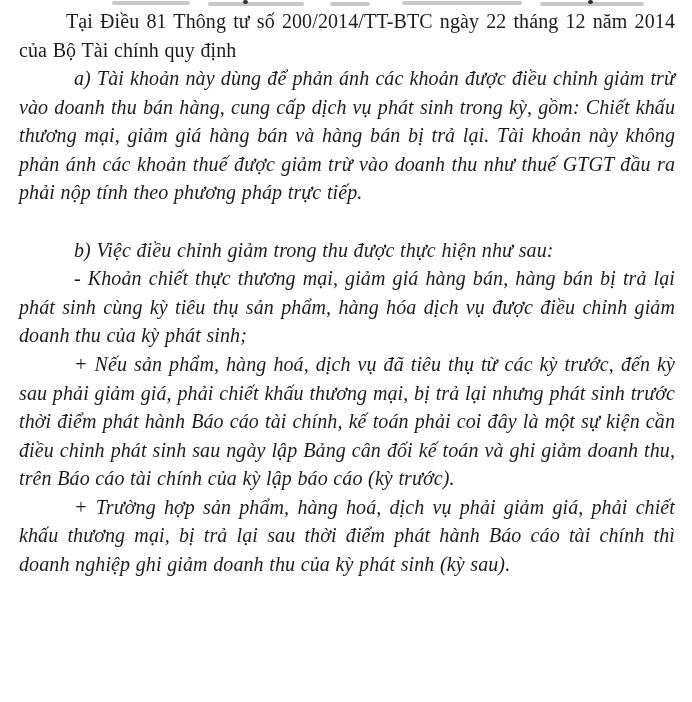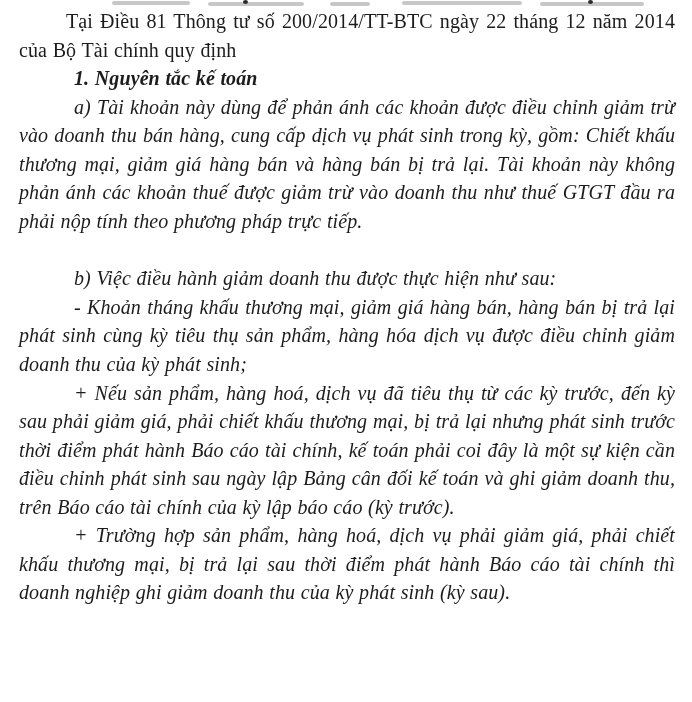--- a/index.html
+++ b/index.html
@@ -92,26 +92,25 @@
     <span class="smudge s3"></span>
     <span class="smudge s4"></span>
     <span class="smudge s5"></span>
     <span class="dot d1"></span>
     <span class="dot d2"></span>
   </div>
 
   <p class="intro">Tại Điều 81 Thông tư số 200/2014/TT-BTC ngày 22 tháng 12 năm 2014 của Bộ Tài chính quy định</p>
 
 
-  <p class="heading">1. Nguyên tắc kế toán</p>
 
   <p class="body-para">a) Tài khoản này dùng để phản ánh các khoản được điều chỉnh giảm trừ vào doanh thu bán hàng, cung cấp dịch vụ phát sinh trong kỳ, gồm: Chiết khấu thương mại, giảm giá hàng bán và hàng bán bị trả lại. Tài khoản này không phản ánh các khoản thuế được giảm trừ vào doanh thu như thuế GTGT đầu ra phải nộp tính theo phương pháp trực tiếp.</p>
 
-  <p class="body-para gap-before">b) Việc điều hành giảm doanh thu được thực hiện như sau:</p>
+  <p class="body-para gap-before">b) Việc điều chỉnh giảm trong thu được thực hiện như sau:</p>
 
-  <p class="body-para">- Khoản tháng khấu thương mại, giảm giá hàng bán, hàng bán bị trả lại phát sinh cùng kỳ tiêu thụ sản phẩm, hàng hóa dịch vụ được điều chỉnh giảm doanh thu của kỳ phát sinh;</p>
+  <p class="body-para">- Khoản chiết thực thương mại, giảm giá hàng bán, hàng bán bị trả lại phát sinh cùng kỳ tiêu thụ sản phẩm, hàng hóa dịch vụ được điều chỉnh giảm doanh thu của kỳ phát sinh;</p>
 
 
   <p class="body-para">+ Nếu sản phẩm, hàng hoá, dịch vụ đã tiêu thụ từ các kỳ trước, đến kỳ sau phải giảm giá, phải chiết khấu thương mại, bị trả lại nhưng phát sinh trước thời điểm phát hành Báo cáo tài chính, kế toán phải coi đây là một sự kiện cần điều chỉnh phát sinh sau ngày lập Bảng cân đối kế toán và ghi giảm doanh thu, trên Báo cáo tài chính của kỳ lập báo cáo (kỳ trước).</p>
 
   <p class="body-para">+ Trường hợp sản phẩm, hàng hoá, dịch vụ phải giảm giá, phải chiết khấu thương mại, bị trả lại sau thời điểm phát hành Báo cáo tài chính thì doanh nghiệp ghi giảm doanh thu của kỳ phát sinh (kỳ sau).</p>
 
 </div>
 
 </body></html>

